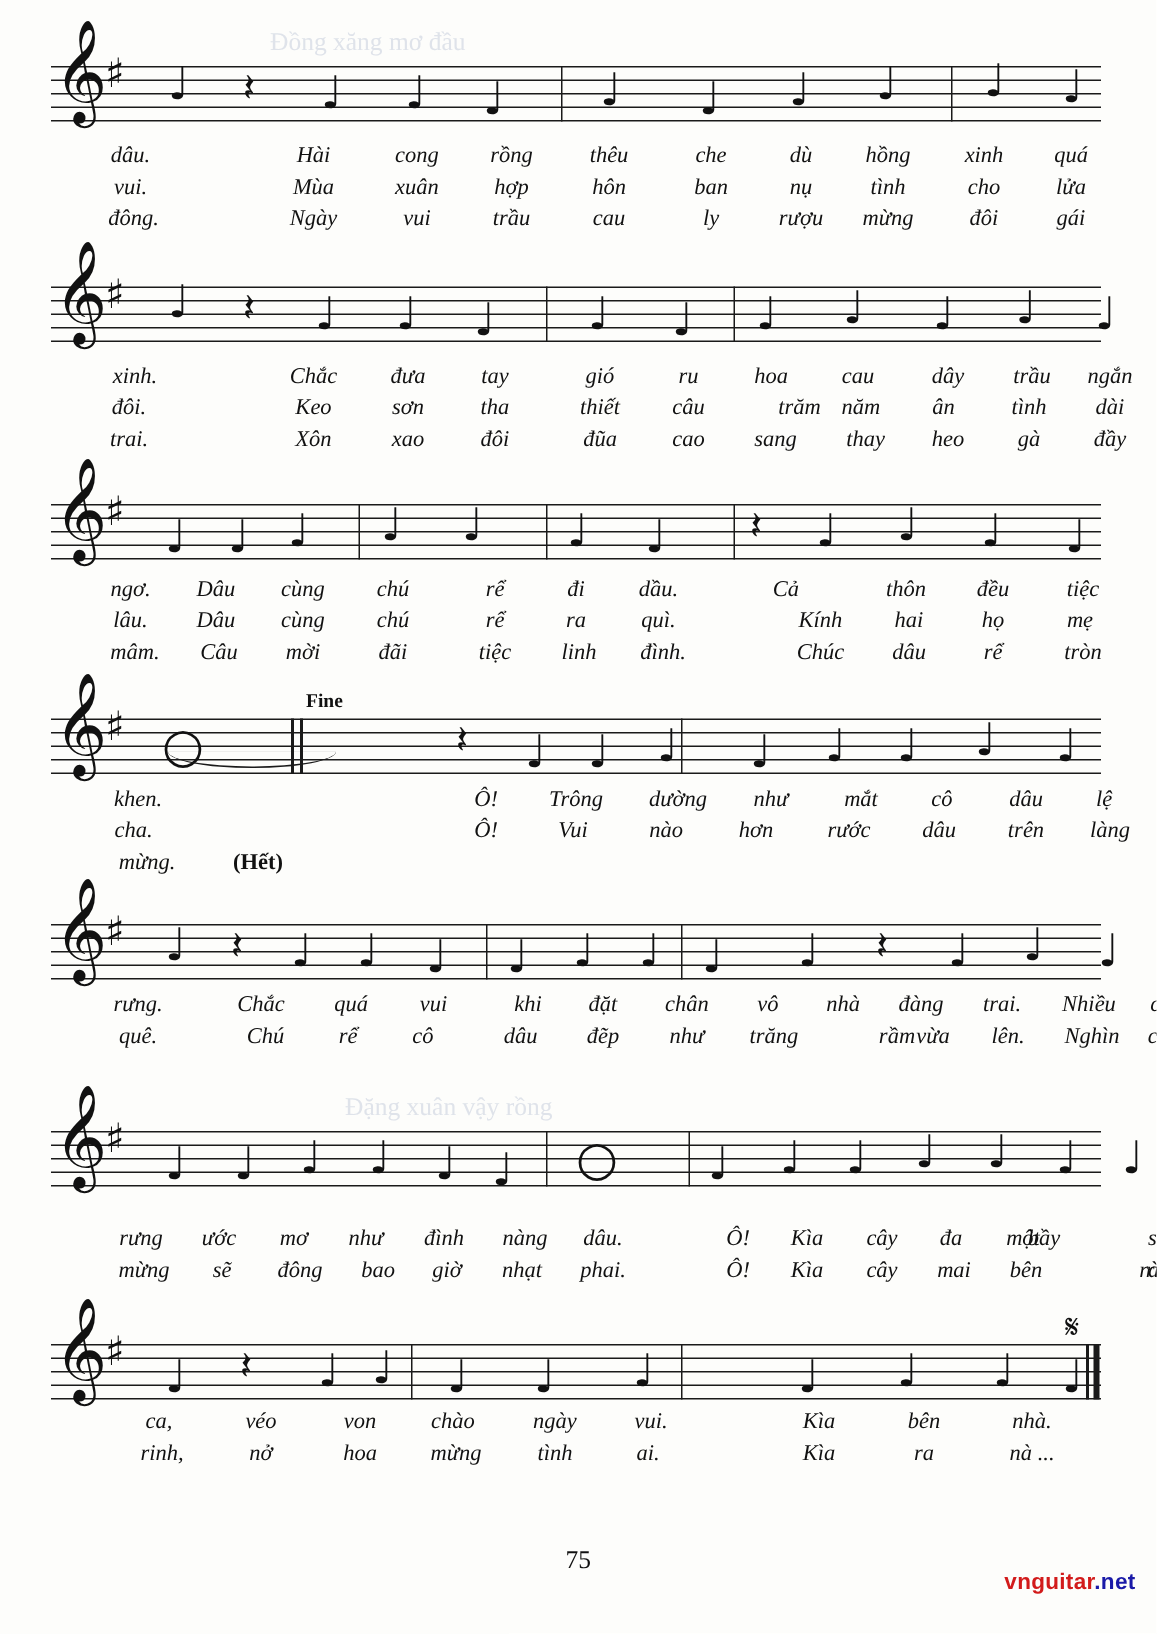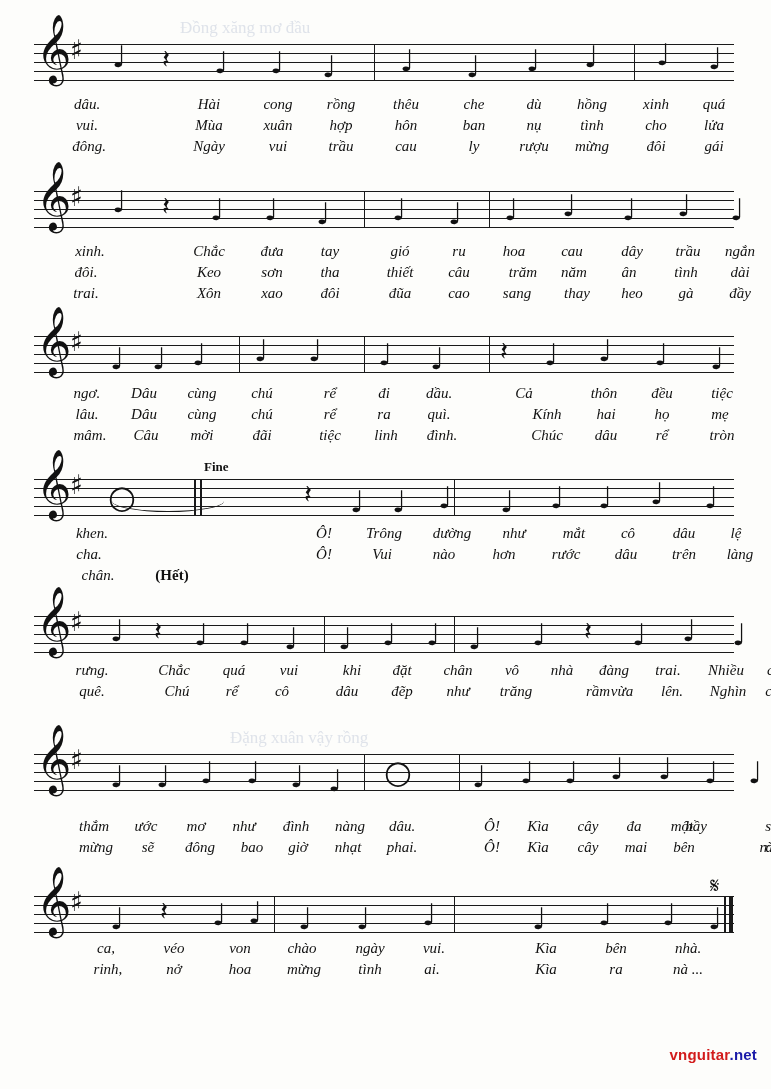--- a/index.html
+++ b/index.html
@@ -292,21 +292,21 @@
       <span style="left:654px">trầu</span>
       <span style="left:706px">ngắn</span>
     </div>
     <div class="lyricline">
       <span style="left:52px">đôi.</span>
       <span style="left:175px">Keo</span>
       <span style="left:238px">sơn</span>
       <span style="left:296px">tha</span>
       <span style="left:366px">thiết</span>
       <span style="left:425px">câu</span>
-      <span style="left:489px">trăm</span>
+      <span style="left:499px">trăm</span>
       <span style="left:540px">năm</span>
       <span style="left:595px">ân</span>
       <span style="left:652px">tình</span>
       <span style="left:706px">dài</span>
     </div>
     <div class="lyricline">
       <span style="left:52px">trai.</span>
       <span style="left:175px">Xôn</span>
       <span style="left:238px">xao</span>
       <span style="left:296px">đôi</span>
@@ -435,21 +435,21 @@
       <span style="left:290px">Ô!</span>
       <span style="left:348px">Vui</span>
       <span style="left:410px">nào</span>
       <span style="left:470px">hơn</span>
       <span style="left:532px">rước</span>
       <span style="left:592px">dâu</span>
       <span style="left:650px">trên</span>
       <span style="left:706px">làng</span>
     </div>
     <div class="lyricline">
-      <span style="left:64px">chân.</span>
+      <span style="left:64px">mừng.</span>
       <span class="bold" style="left:138px">(Hết)</span>
     </div>
   </div>
 
   <div class="system" style="top:610px;">
     <div class="staff">
       <div class="line l1"></div>
       <div class="line l2"></div>
       <div class="line l3"></div>
       <div class="line l4"></div>
@@ -533,21 +533,21 @@
       <div class="note" style="left:486px; top:10px;">♩</div>
       <div class="note" style="left:530px; top:10px;">♩</div>
       <div class="note" style="left:576px; top:6px;">♩</div>
       <div class="note" style="left:624px; top:6px;">♩</div>
       <div class="note" style="left:670px; top:10px;">♩</div>
       <div class="note" style="left:714px; top:10px;">♩</div>
     </div>
   </div>
   <div class="lyrics" style="top:818px;">
     <div class="lyricline">
-      <span style="left:60px">thắm</span>
+      <span style="left:60px">rưng</span>
       <span style="left:112px">ước</span>
       <span style="left:162px">mơ</span>
       <span style="left:210px">như</span>
       <span style="left:262px">đình</span>
       <span style="left:316px">nàng</span>
       <span style="left:368px">dâu.</span>
       <span style="left:458px">Ô!</span>
       <span style="left:504px">Kìa</span>
       <span style="left:554px">cây</span>
       <span style="left:600px">đa</span>
@@ -622,15 +622,16 @@
       <span style="left:206px">hoa</span>
       <span style="left:270px">mừng</span>
       <span style="left:336px">tình</span>
       <span style="left:398px">ai.</span>
       <span style="left:512px">Kìa</span>
       <span style="left:582px">ra</span>
       <span style="left:654px">nà ...</span>
     </div>
   </div>
 
+  <div class="pageno">75</div>
   <div class="watermark">vnguitar<span class="net">.net</span></div>
 
 </div>
 
 </body></html>

